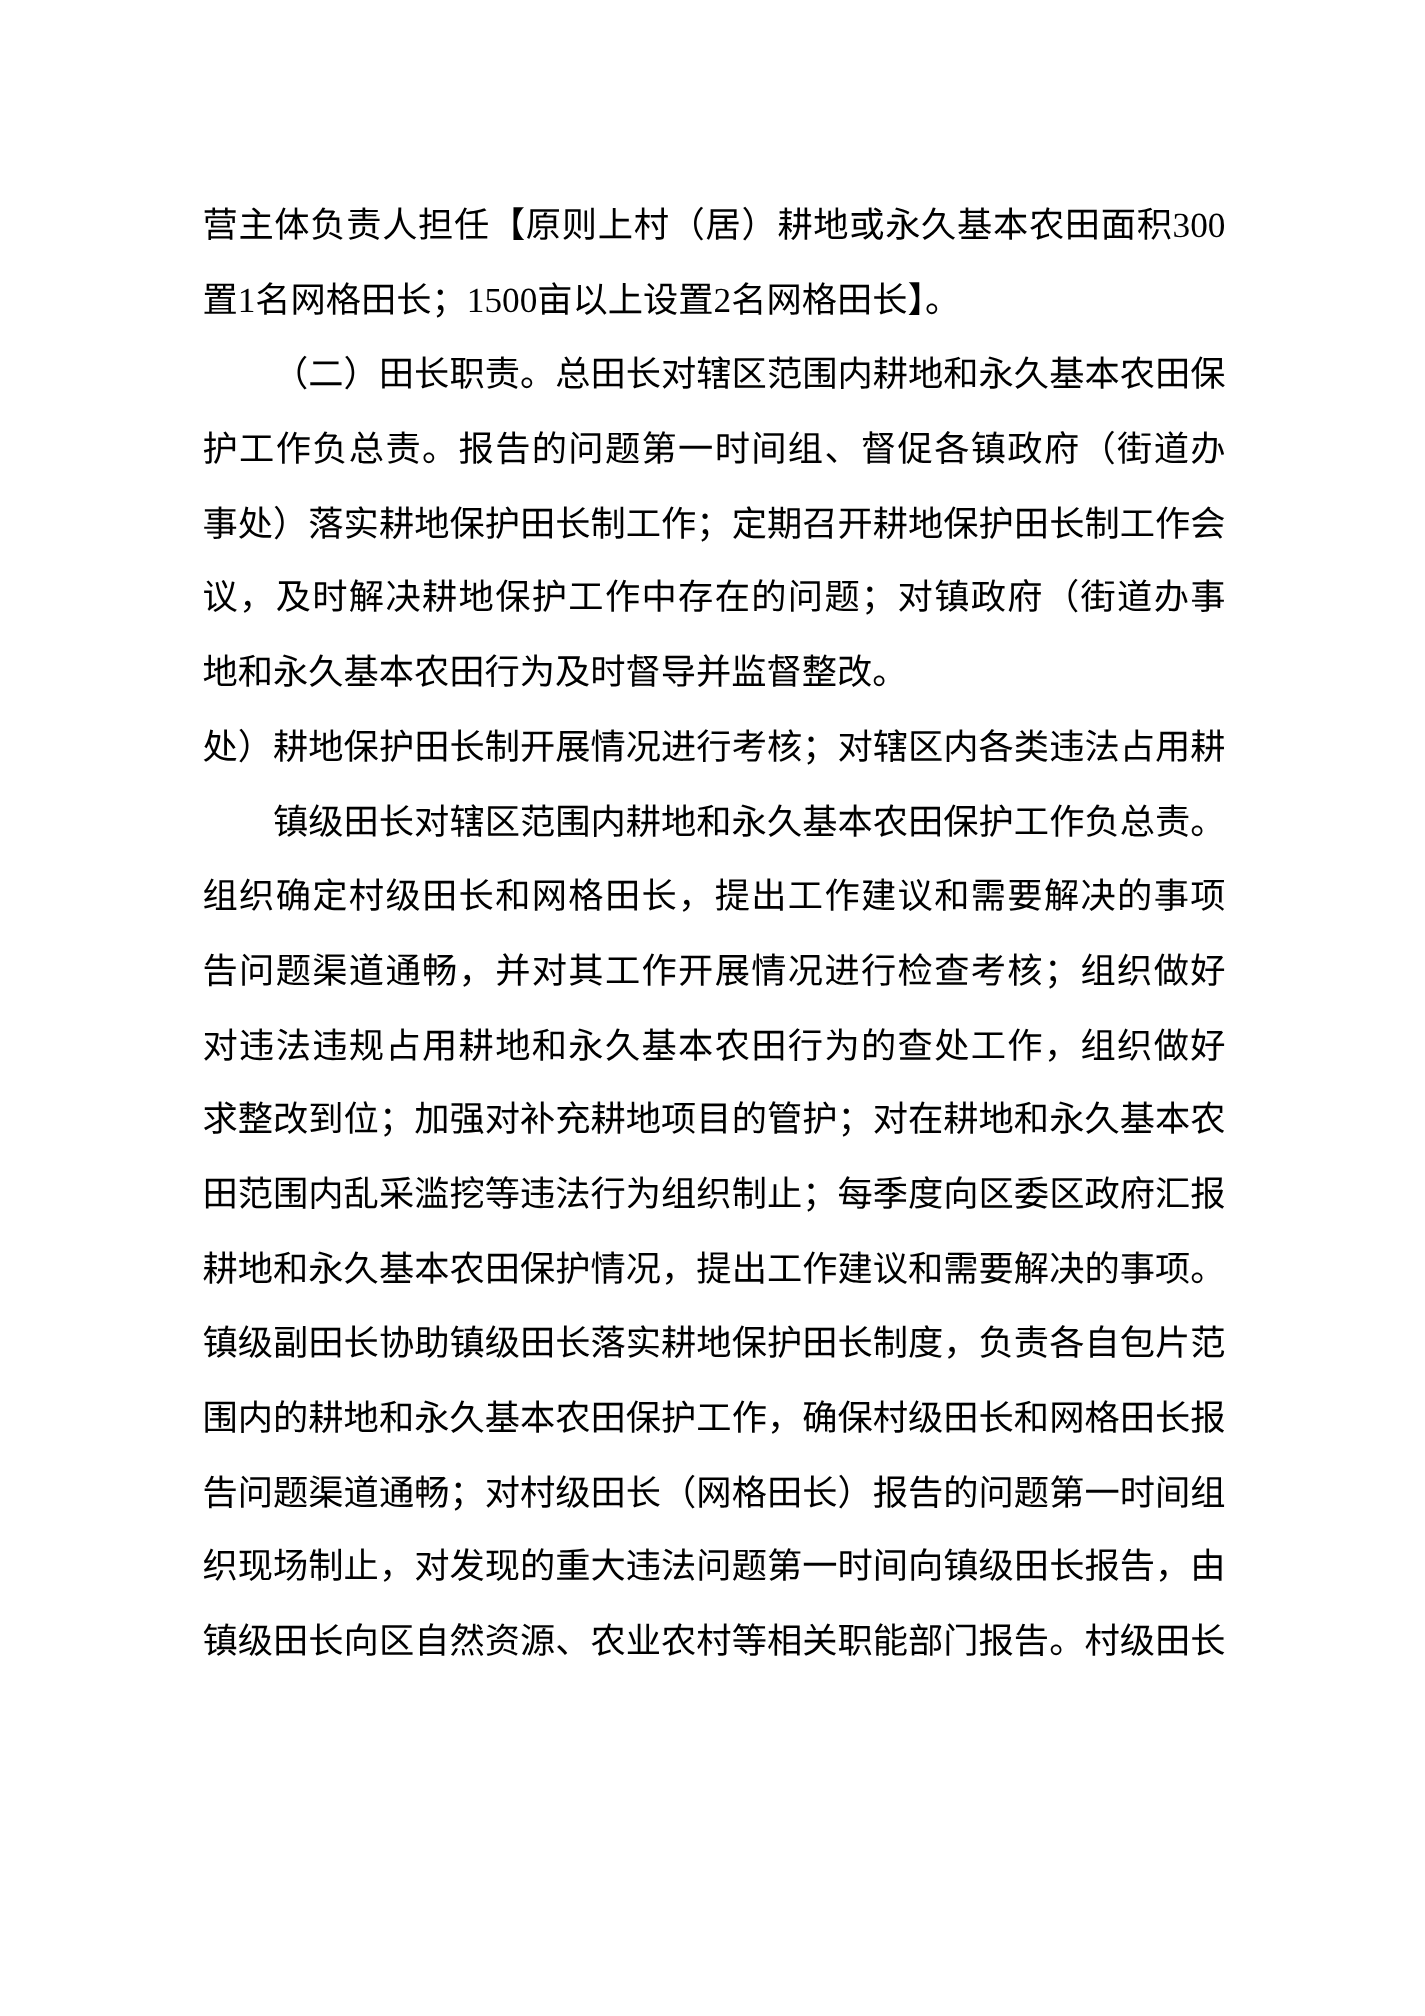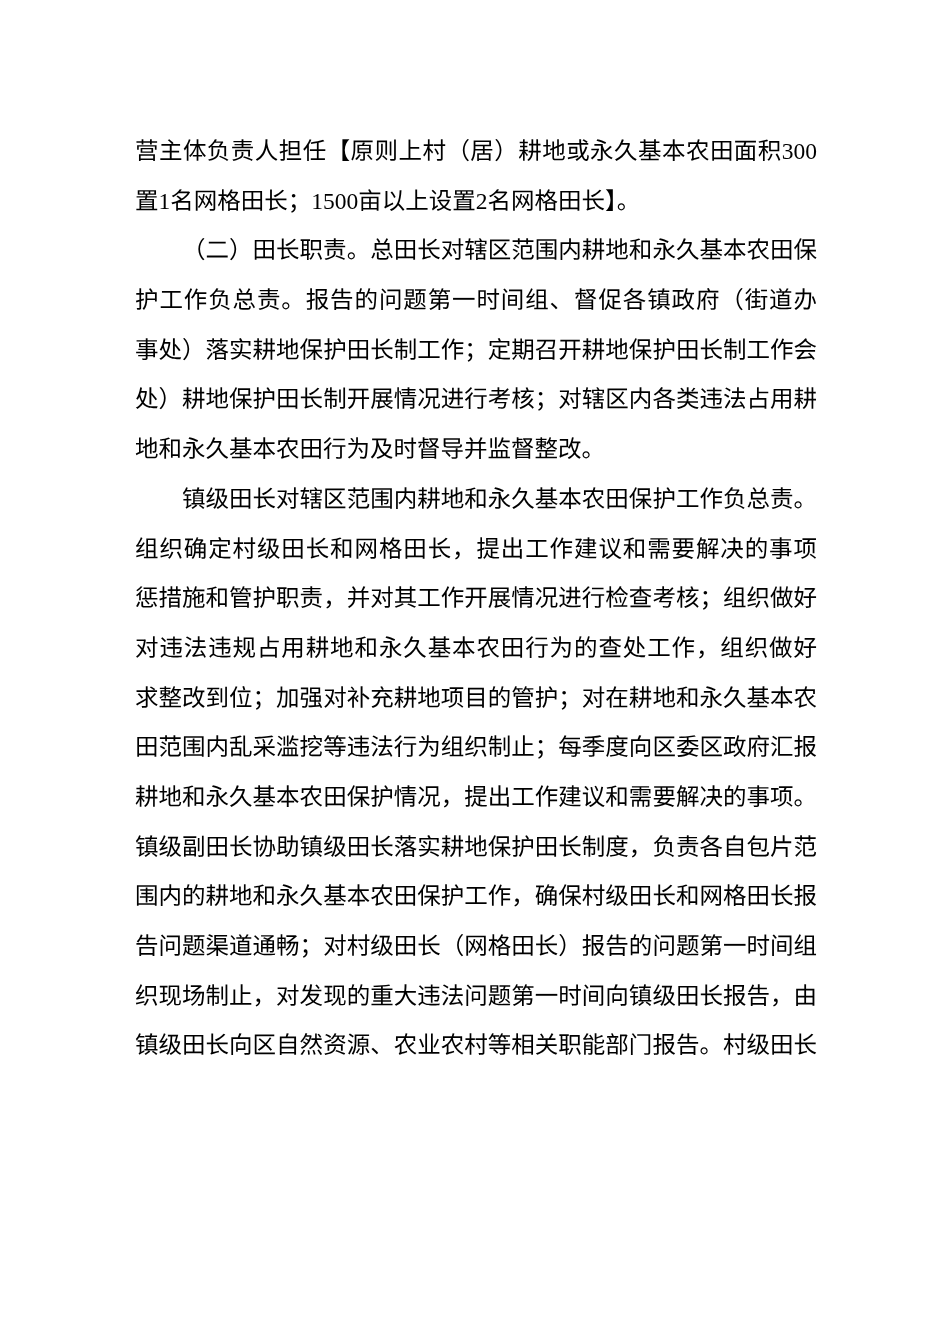--- a/index.html
+++ b/index.html
@@ -48,27 +48,28 @@
 <div class="page" style="background: rgb(255, 255, 255); color: rgb(0, 0, 0);">
   <div class="document-body">
       <div class="paragraph">
         <div class="text-line">营主体负责人担任【原则上村（居）耕地或永久基本农田面积300</div>
         <div class="text-line last-line">置1名网格田长；1500亩以上设置2名网格田长】。</div>
       </div>
       <div class="paragraph">
         <div class="text-line indent">（二）田长职责。总田长对辖区范围内耕地和永久基本农田保</div>
         <div class="text-line">护工作负总责。报告的问题第一时间组、督促各镇政府（街道办</div>
         <div class="text-line">事处）落实耕地保护田长制工作；定期召开耕地保护田长制工作会</div>
+        <div class="text-line">议，及时解决耕地保护工作中存在的问题；对镇政府（街道办事</div>
+        <div class="text-line last-line">地和永久基本农田行为及时督导并监督整改。</div>
         <div class="text-line">处）耕地保护田长制开展情况进行考核；对辖区内各类违法占用耕</div>
-        <div class="text-line last-line">地和永久基本农田行为及时督导并监督整改。</div>
       </div>
       <div class="paragraph">
         <div class="text-line indent">镇级田长对辖区范围内耕地和永久基本农田保护工作负总责。</div>
         <div class="text-line">组织确定村级田长和网格田长，提出工作建议和需要解决的事项</div>
-        <div class="text-line">惩措施和管护职责，并对其工作开展情况进行检查考核；组织做好</div>
+        <div class="text-line">告问题渠道通畅，并对其工作开展情况进行检查考核；组织做好</div>
         <div class="text-line">对违法违规占用耕地和永久基本农田行为的查处工作，组织做好</div>
         <div class="text-line">求整改到位；加强对补充耕地项目的管护；对在耕地和永久基本农</div>
         <div class="text-line">田范围内乱采滥挖等违法行为组织制止；每季度向区委区政府汇报</div>
         <div class="text-line">耕地和永久基本农田保护情况，提出工作建议和需要解决的事项。</div>
         <div class="text-line">镇级副田长协助镇级田长落实耕地保护田长制度，负责各自包片范</div>
         <div class="text-line">围内的耕地和永久基本农田保护工作，确保村级田长和网格田长报</div>
         <div class="text-line">告问题渠道通畅；对村级田长（网格田长）报告的问题第一时间组</div>
         <div class="text-line">织现场制止，对发现的重大违法问题第一时间向镇级田长报告，由</div>
         <div class="text-line">镇级田长向区自然资源、农业农村等相关职能部门报告。村级田长</div>
       </div>

